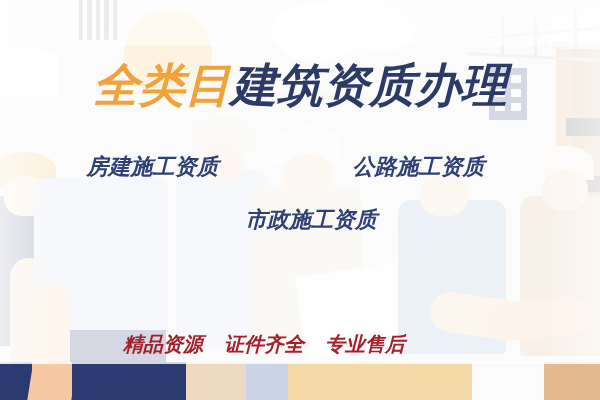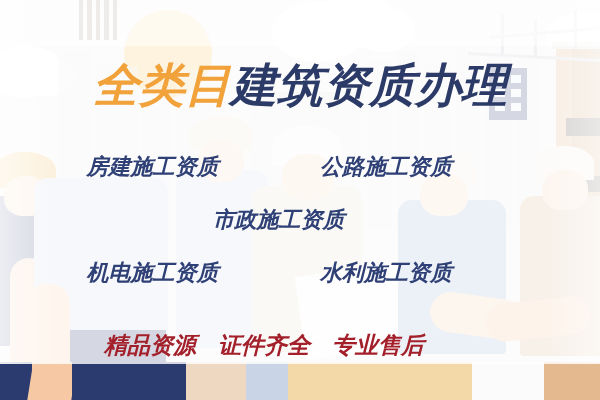--- a/index.html
+++ b/index.html
@@ -71,26 +71,26 @@
 
   .grid{position:absolute;left:0;top:156px;width:539px;}
   .grid-row{display:flex;justify-content:center;height:53px;align-items:flex-start;}
   .cell{
     width:215px;
     font-size:22px;font-weight:700;color:#2f4076;
     white-space:nowrap;
     line-height:1;
   }
   .cell.left{text-align:left;padding-left:32px;box-sizing:border-box;}
-  .cell.right{text-align:center;padding-left:18px;box-sizing:border-box;}
+  .cell.right{text-align:right;padding-left:18px;box-sizing:border-box;}
 
   .tagline{
     position:absolute;left:0;top:334px;width:528px;
     text-align:center;
-    font-size:23px;font-weight:700;color:#a3202b;
+    font-size:20px;font-weight:700;color:#a3202b;
     white-space:nowrap;line-height:1;
   }
   .tagline span{margin:0 7px;}
 </style>
 </head>
 <body>
 
 <div id="banner">
 
   <div class="bg">
@@ -212,24 +212,20 @@
 
       <div class="grid-row">
         <div class="cell left">房建施工资质</div>
         <div class="cell right">公路施工资质</div>
       </div>
 
       <div class="grid-row">
         <div class="cell right">市政施工资质</div>
       </div>
 
-      <div class="grid-row">
-        <div class="cell left">机电施工资质</div>
-        <div class="cell right">水利施工资质</div>
-      </div>
 
     </div>
 
     <div class="tagline">
       <span>精品资源</span>
       <span>证件齐全</span>
       <span>专业售后</span>
     </div>
 
   </div>

